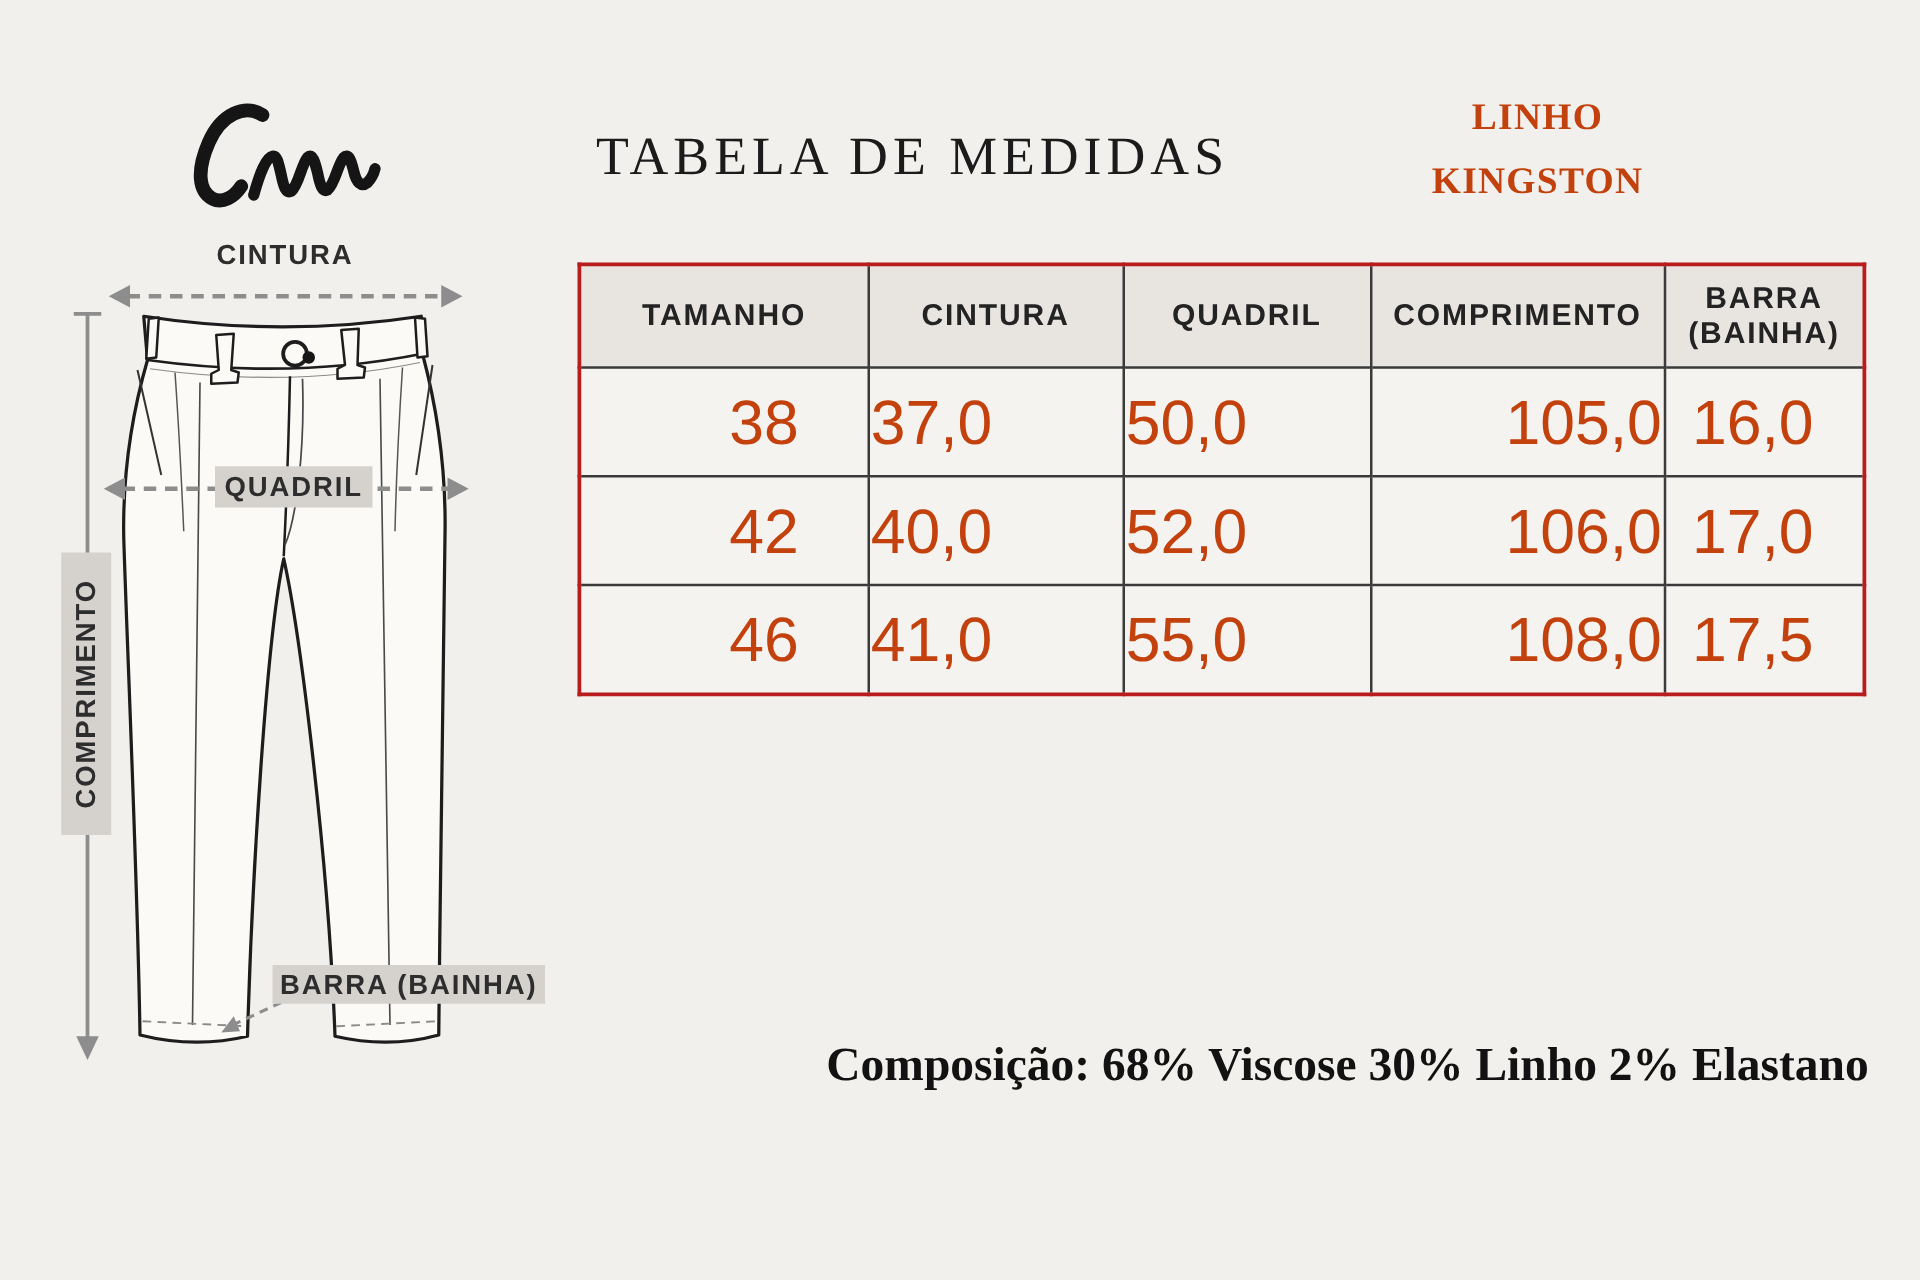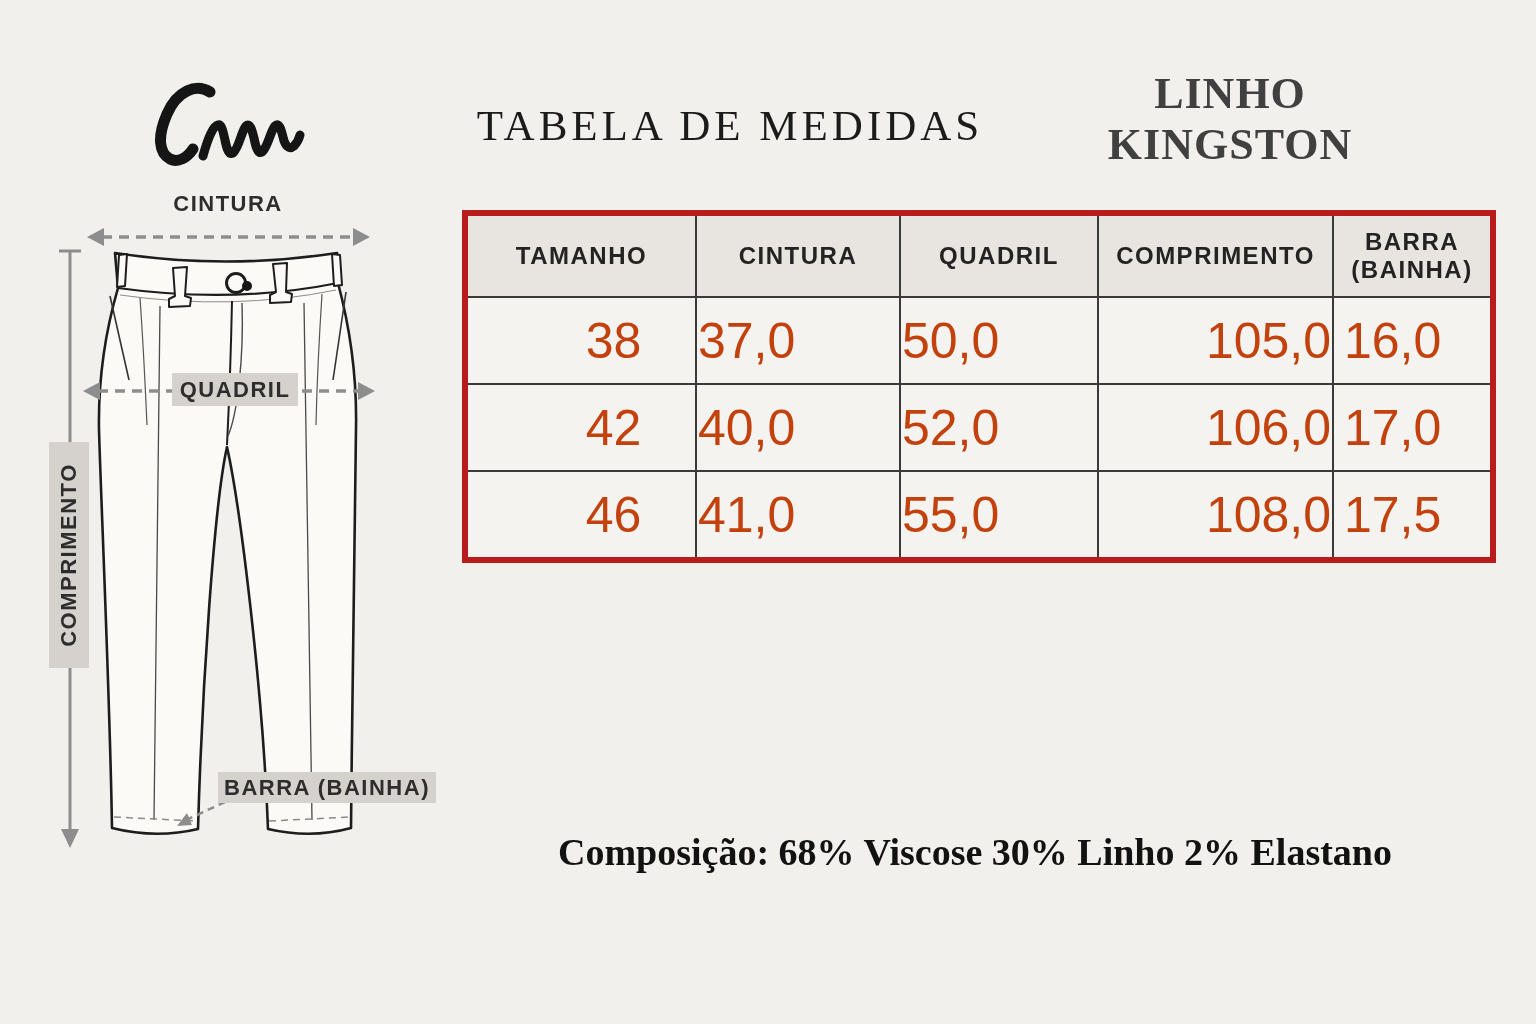--- a/index.html
+++ b/index.html
@@ -34,27 +34,27 @@
   }
 
   
   #size-chart-title{
     left:452px;top:101px;width:556px;text-align:center;
     font-family:"Liberation Serif",serif;font-size:43px;font-weight:normal;
     letter-spacing:4px;color:#1b1b1b;white-space:nowrap;
   }
   #product-name{
     left:1090px;top:68px;width:280px;text-align:center;
-    font-family:"Liberation Serif",serif;font-size:44px;font-weight:bold;
-    letter-spacing:1px;line-height:51px;color:#404040;
+    font-family:"Liberation Serif",serif;font-size:30px;font-weight:bold;
+    letter-spacing:1px;line-height:51px;color:#c2410c;
   }
 
   #size-table{
     left:462px;top:210px;border-collapse:collapse;table-layout:fixed;
-    border:6px solid #b91c1c;
+    border:3px solid #b91c1c;
   }
   #size-table col.w0{width:231px}
   #size-table col.w1{width:204px}
   #size-table col.w2{width:198px}
   #size-table col.w3{width:235px}
   #size-table col.w4{width:160px}
   #size-table th,#size-table td{
     border:2px solid #3a3a3a;vertical-align:middle;overflow:hidden;
   }
   #size-table th{
@@ -63,24 +63,24 @@
     line-height:1.18;text-align:center;padding:0 8px;
   }
   #size-table td{
     height:83px;background:#f5f3f0;
     font-size:50px;font-weight:normal;color:#c2410c;
   }
   #size-table td.c0{text-align:center;padding-left:65px}
   #size-table td.c1{text-align:left}
   #size-table td.c2{text-align:left;}
   #size-table td.c3{text-align:right;padding-left:24px}
-  #size-table td.c4{text-align:left;padding-left:10px}
+  #size-table td.c4{text-align:left;padding-left:21px}
 
   #composition-text{
-    left:455px;top:830px;width:1040px;text-align:center;
+    left:455px;top:830px;width:1040px;text-align:right;
     font-family:"Liberation Serif",serif;font-size:38px;font-weight:bold;
     color:#121212;white-space:nowrap;
   }
 </style>
 </head>
 <body>
 
 <svg id="logo-svg" class="abs" viewBox="0 0 175 95" fill="none" stroke="#151515" stroke-linecap="round" stroke-linejoin="round">
   <path d="M 60,12 C 46,3 27,11 17,34 C 7,57 9,73 20,79 C 28,83 37,78 43,69" stroke-width="11"></path>
   <path d="M 53,76 C 58,58 63,46 68,45 C 72,44 73,52 75,60 C 77,70 79,75 83,73

